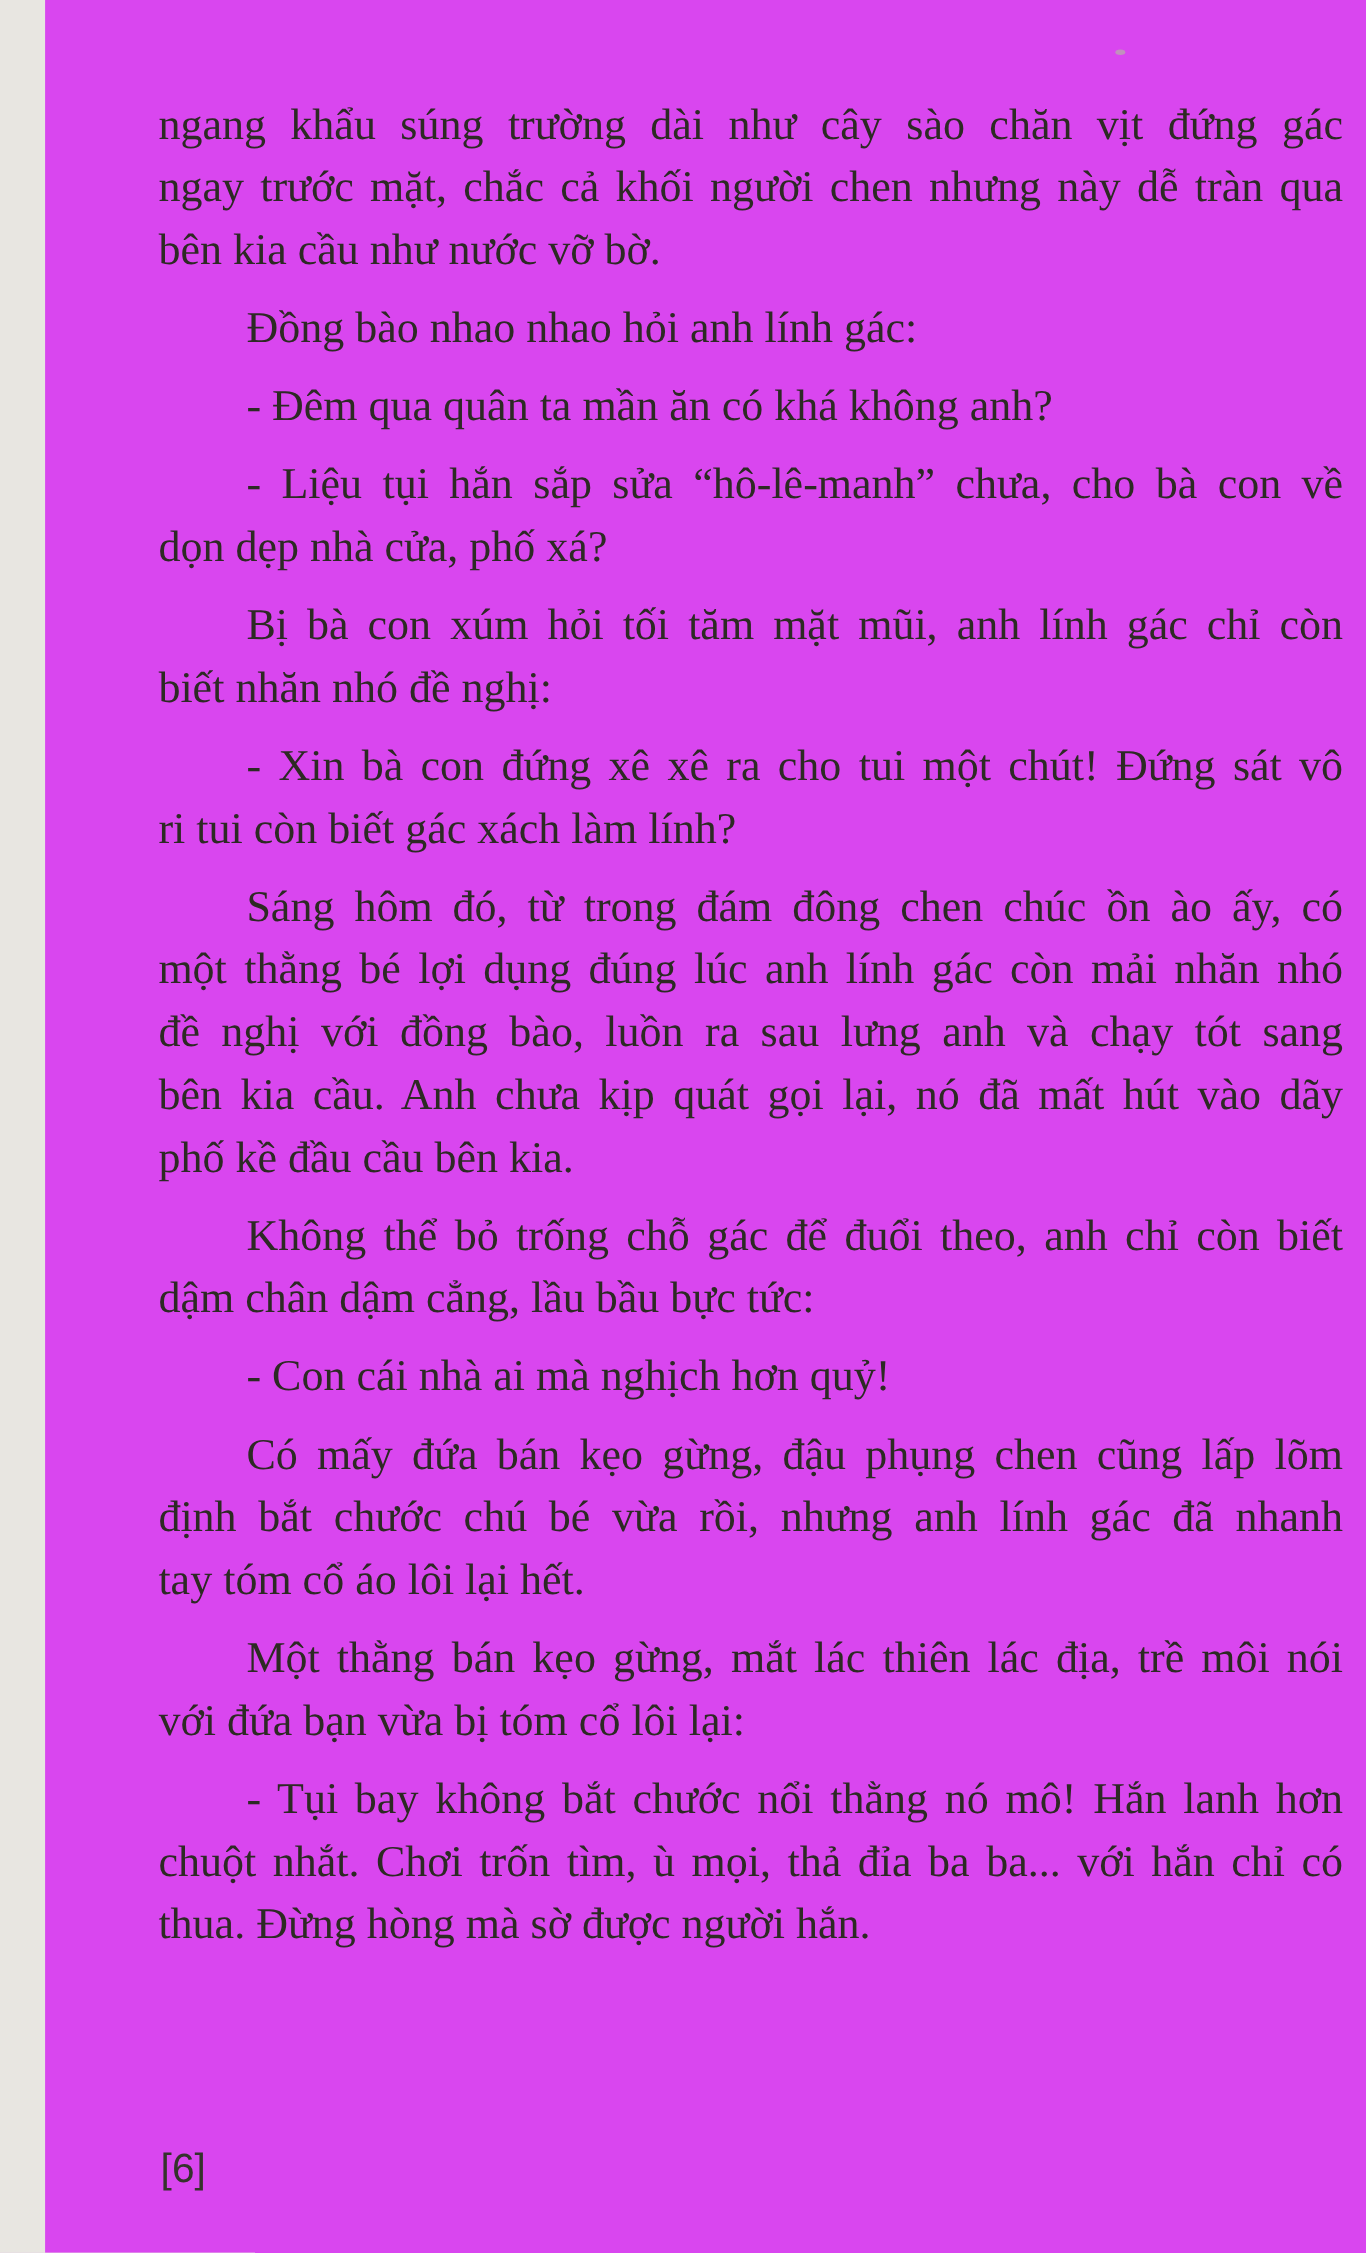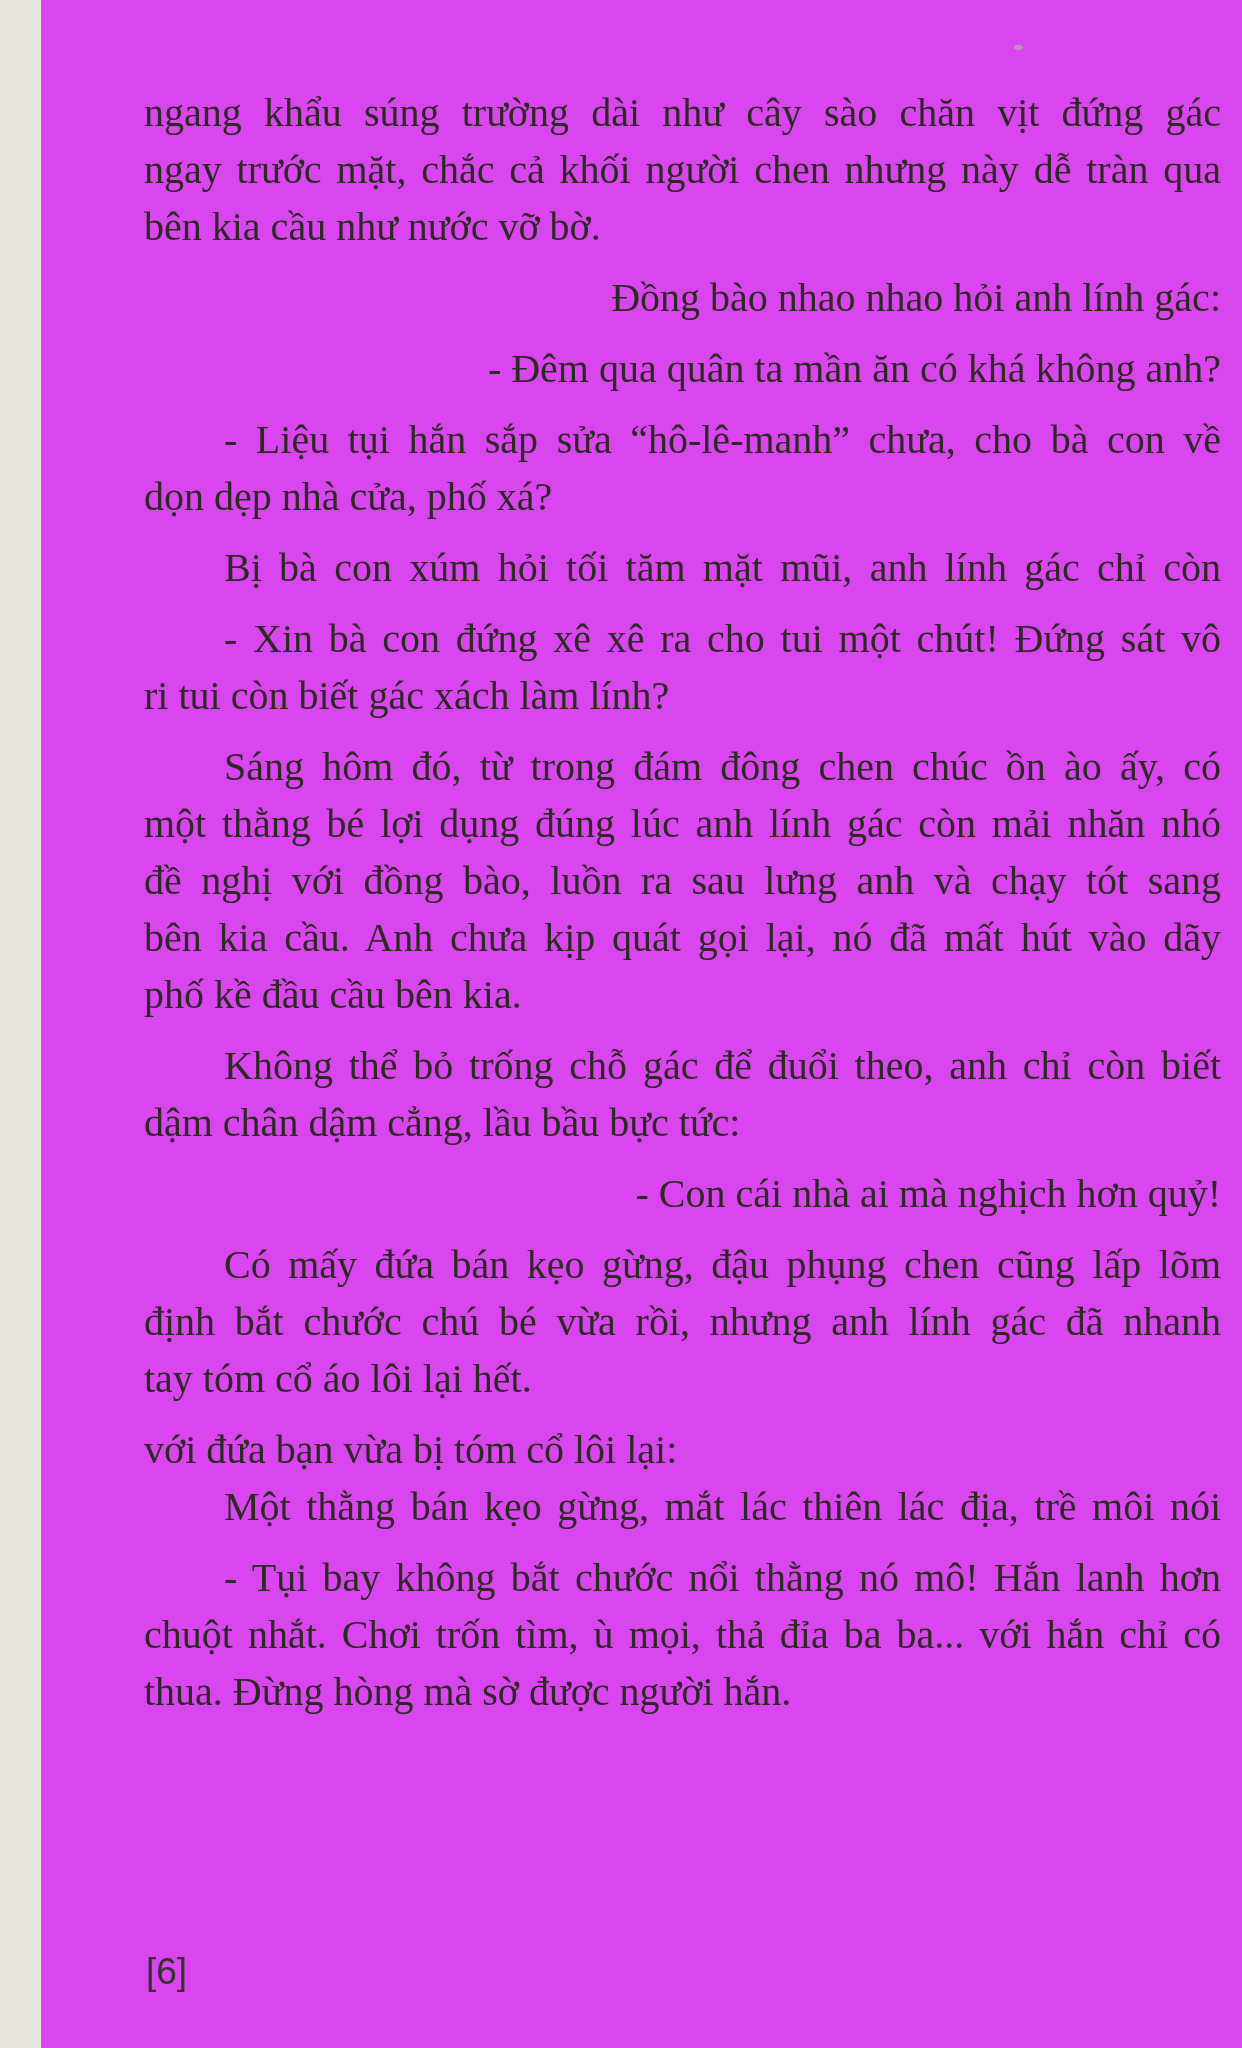--- a/index.html
+++ b/index.html
@@ -32,21 +32,20 @@
     overflow: hidden;
     text-align: left;
     white-space: normal;
   }
   .line.just {
     text-align: justify;
     text-align-last: justify;
   }
   .line.first-indent {
     text-indent: 80px;
-    text-align: right;
   }
   .footer {
     position: absolute;
     left: 105px;
     top: 1950px;
     font-family: "Liberation Sans", "DejaVu Sans", sans-serif;
     font-size: 37px;
     line-height: 44px;
     color: #35332c;
   }
@@ -77,20 +76,21 @@
       </div>
       <div class="para">
         <div class="line first-indent">- Đêm qua quân ta mần ăn có khá không anh?</div>
       </div>
       <div class="para">
         <div class="line just first-indent">- Liệu tụi hắn sắp sửa “hô-lê-manh” chưa, cho bà con về</div>
         <div class="line">dọn dẹp nhà cửa, phố xá?</div>
       </div>
       <div class="para">
         <div class="line just first-indent">Bị bà con xúm hỏi tối tăm mặt mũi, anh lính gác chỉ còn</div>
+        <div class="line">biết nhăn nhó đề nghị:</div>
       </div>
       <div class="para">
         <div class="line just first-indent">- Xin bà con đứng xê xê ra cho tui một chút! Đứng sát vô</div>
         <div class="line">ri tui còn biết gác xách làm lính?</div>
       </div>
       <div class="para">
         <div class="line just first-indent">Sáng hôm đó, từ trong đám đông chen chúc ồn ào ấy, có</div>
         <div class="line just">một thằng bé lợi dụng đúng lúc anh lính gác còn mải nhăn nhó</div>
         <div class="line just">đề nghị với đồng bào, luồn ra sau lưng anh và chạy tót sang</div>
         <div class="line just">bên kia cầu. Anh chưa kịp quát gọi lại, nó đã mất hút vào dãy</div>
@@ -102,22 +102,22 @@
       </div>
       <div class="para">
         <div class="line first-indent">- Con cái nhà ai mà nghịch hơn quỷ!</div>
       </div>
       <div class="para">
         <div class="line just first-indent">Có mấy đứa bán kẹo gừng, đậu phụng chen cũng lấp lõm</div>
         <div class="line just">định bắt chước chú bé vừa rồi, nhưng anh lính gác đã nhanh</div>
         <div class="line">tay tóm cổ áo lôi lại hết.</div>
       </div>
       <div class="para">
+        <div class="line just first-indent">Một thằng bán kẹo gừng, mắt lác thiên lác địa, trề môi nói</div>
         <div class="line">với đứa bạn vừa bị tóm cổ lôi lại:</div>
-        <div class="line just first-indent">Một thằng bán kẹo gừng, mắt lác thiên lác địa, trề môi nói</div>
       </div>
       <div class="para">
         <div class="line just first-indent">- Tụi bay không bắt chước nổi thằng nó mô! Hắn lanh hơn</div>
         <div class="line just">chuột nhắt. Chơi trốn tìm, ù mọi, thả đỉa ba ba... với hắn chỉ có</div>
         <div class="line">thua. Đừng hòng mà sờ được người hắn.</div>
       </div>
     </div>
   <div class="footer" style="color: rgb(53, 51, 44);">[6]</div>
 </div>
 

